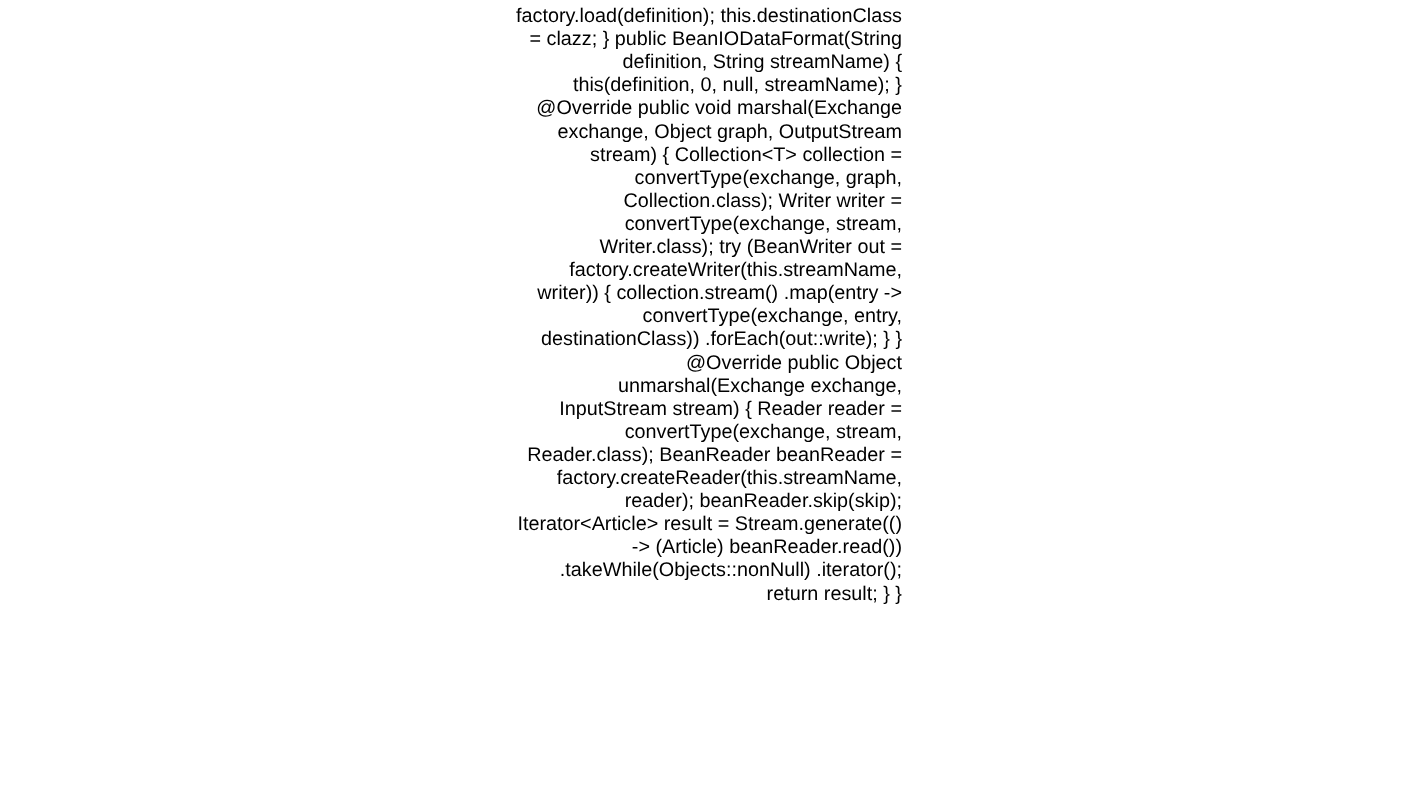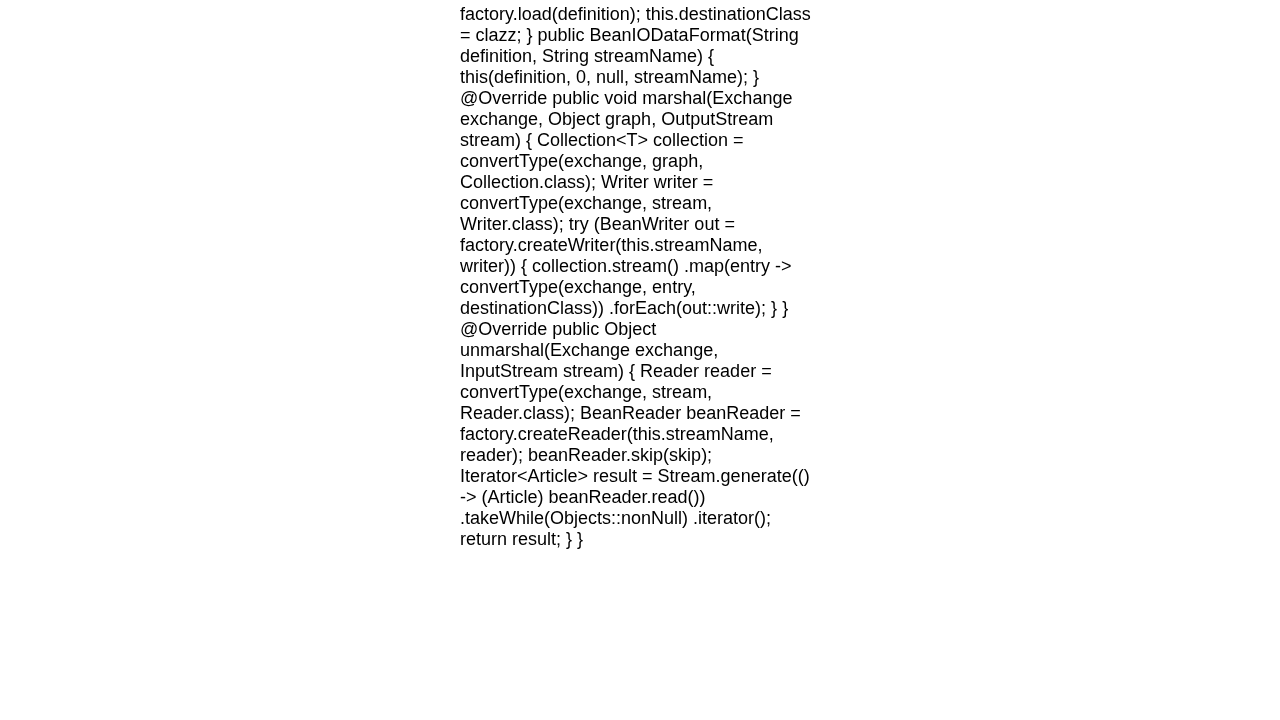--- a/index.html
+++ b/index.html
@@ -10,20 +10,20 @@
       line-height: 21px;
       color: #000;
       background: #fff;
       width: 1280px;
       height: 720px;
       overflow: hidden;
     }
     .code-block {
       width: 360px;
       margin: 0 auto;
-      text-align: left;
+      text-align: right;
       padding-top: 4px;
     }
   </style>
 </head>
 <body>
 
 <div class="code-block">factory.load(definition);         this.destinationClass = clazz;     }      public BeanIODataFormat(String definition, String streamName) {         this(definition, 0, null, streamName);     }      @Override     public void marshal(Exchange exchange, Object graph, OutputStream stream) {         Collection&lt;T&gt; collection = convertType(exchange, graph, Collection.class);          Writer writer = convertType(exchange, stream, Writer.class);          try (BeanWriter out = factory.createWriter(this.streamName, writer)) {             collection.stream()                     .map(entry -&gt; convertType(exchange, entry, destinationClass))                     .forEach(out::write);         }     }      @Override     public Object unmarshal(Exchange exchange, InputStream stream) {          Reader reader = convertType(exchange, stream, Reader.class);          BeanReader beanReader = factory.createReader(this.streamName, reader);          beanReader.skip(skip);          Iterator&lt;Article&gt; result = Stream.generate(() -&gt; (Article) beanReader.read())                 .takeWhile(Objects::nonNull)                 .iterator();          return result;     } }</div>
 
 </body></html>

